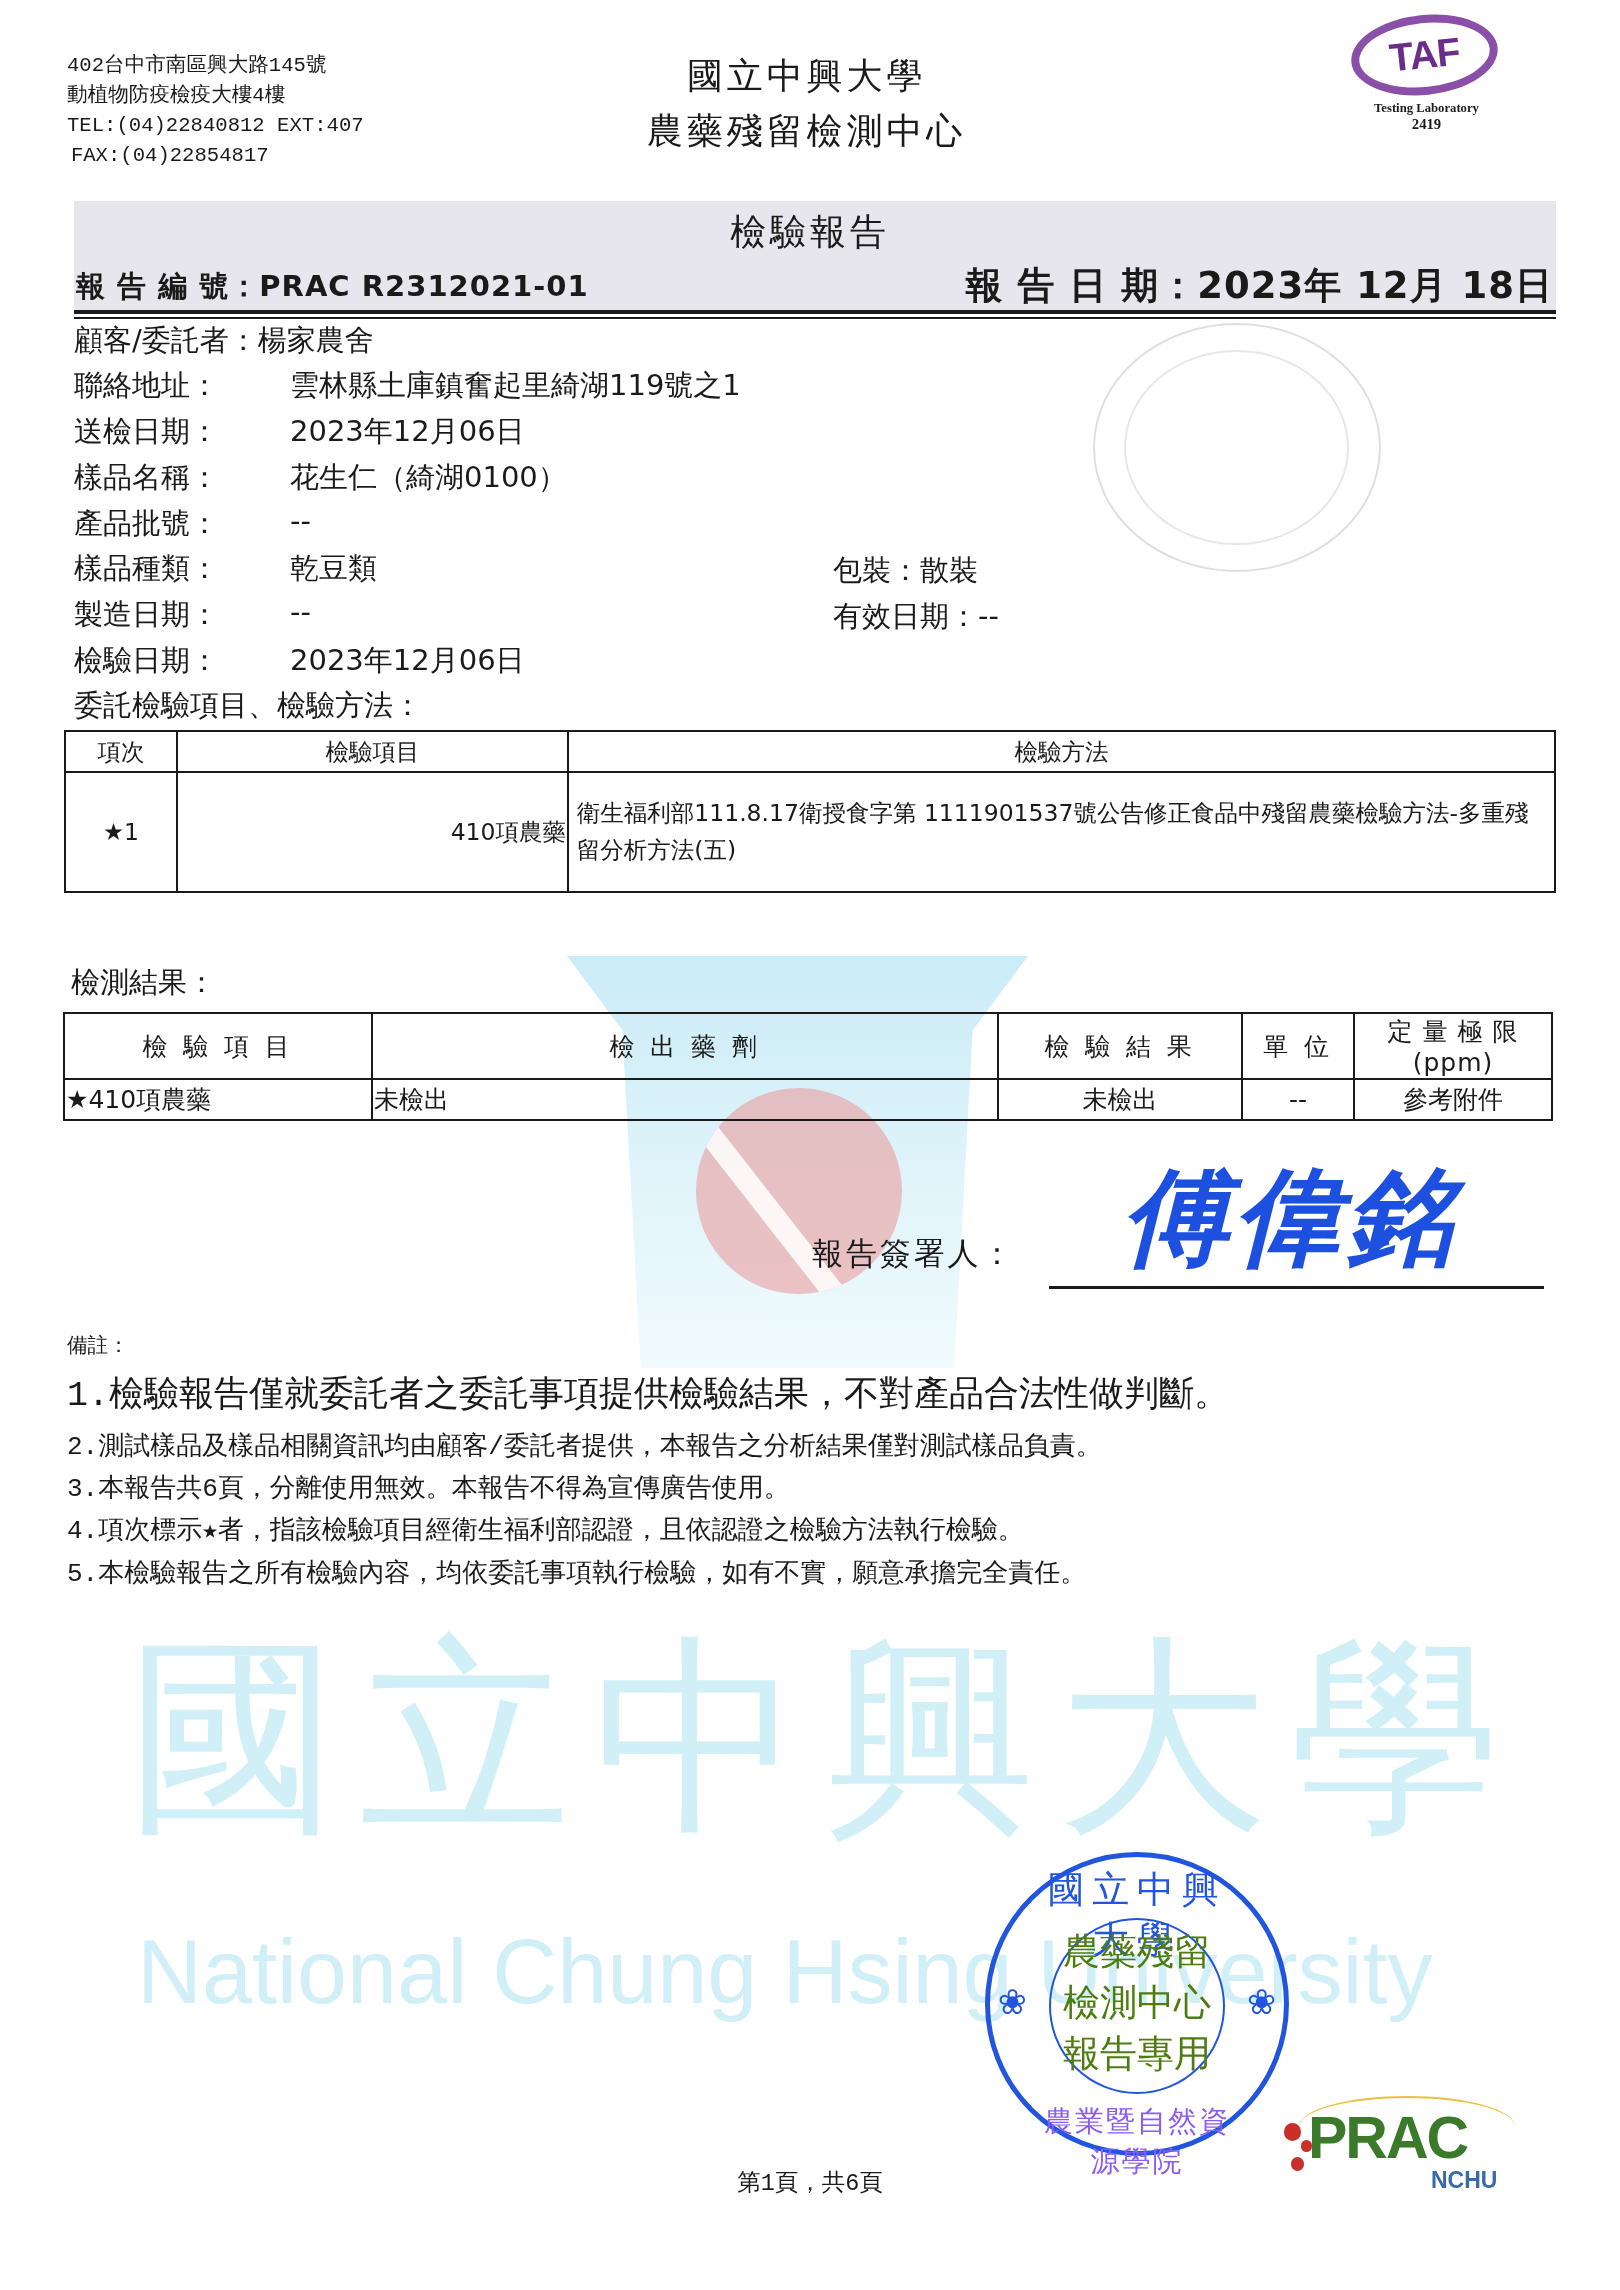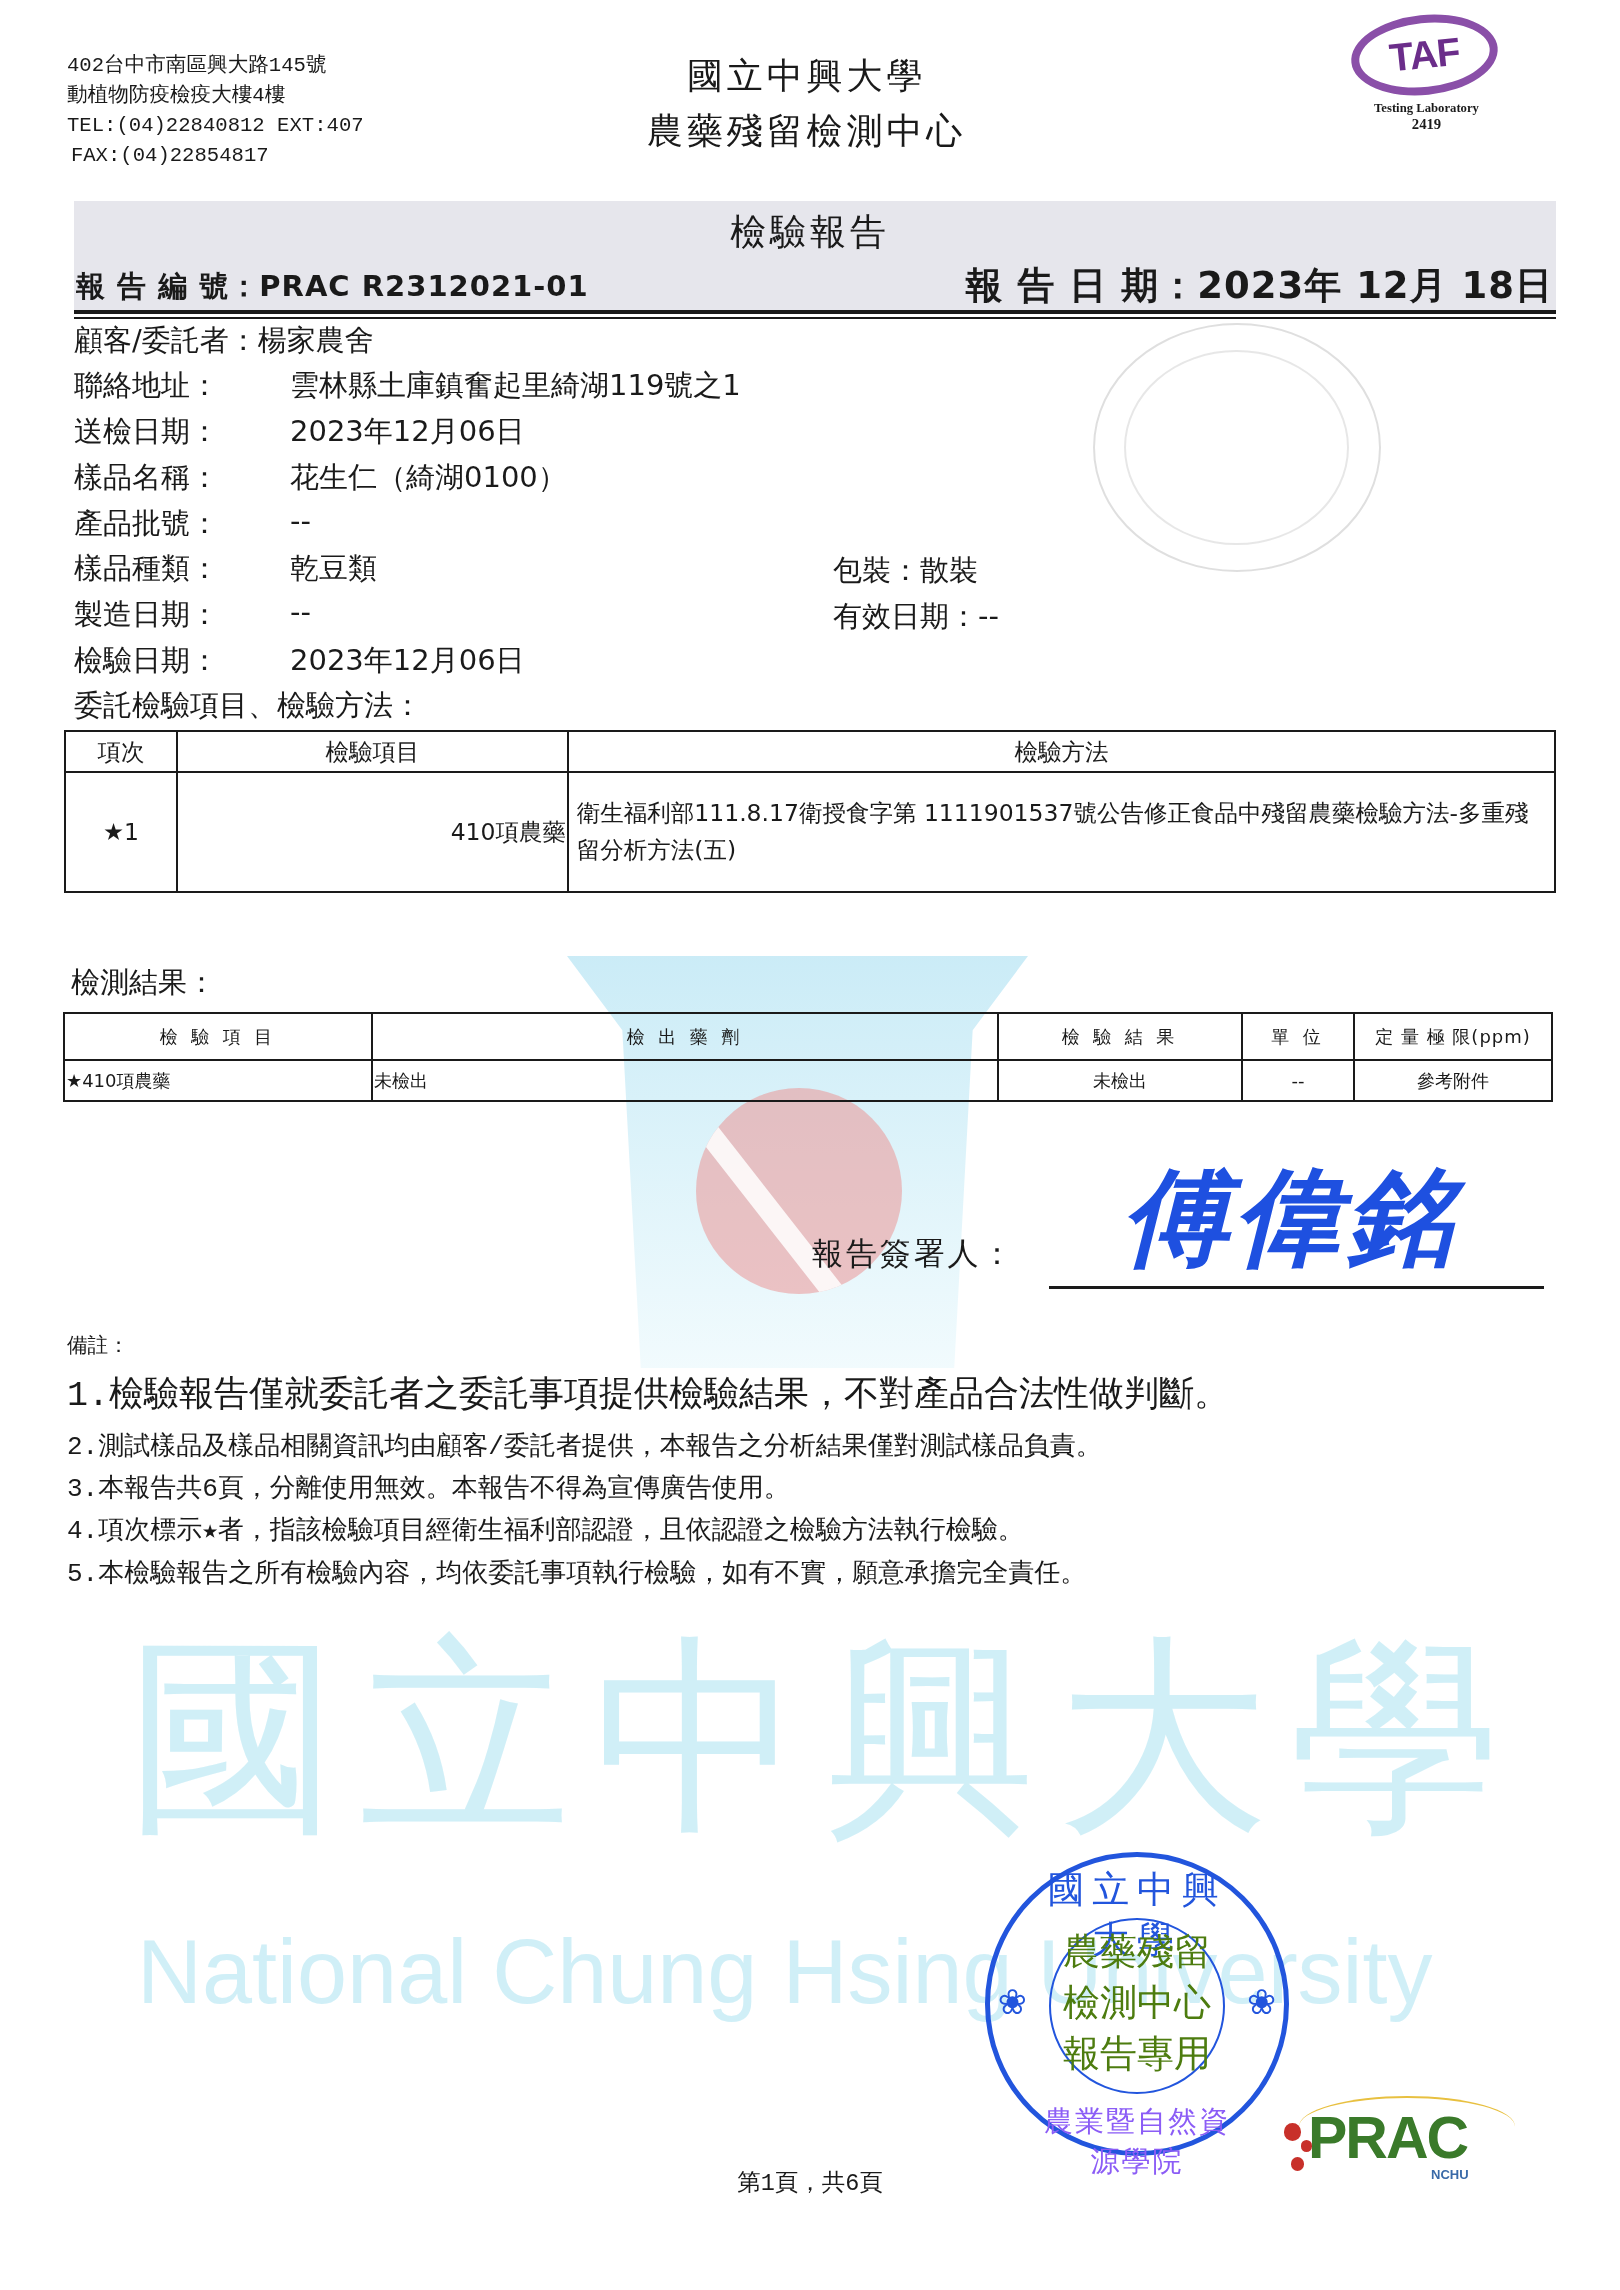--- a/index.html
+++ b/index.html
@@ -46,21 +46,21 @@
   .field { position:absolute; font-size:29px; white-space:nowrap; }
   .field .lbl { display:inline-block; }
   .field .val { position:absolute; left:216px; top:0; }
 
   
   table { border-collapse:collapse; position:absolute; }
   td, th { border:2.5px solid #1a1a1a; font-weight:normal; }
   .t1 { left:64px; top:730px; width:1492px; font-size:23.5px; }
   .t1 th { height:37px; text-align:center; }
   .t1 td { height:116px; }
-  .t2 { left:63px; top:1012px; width:1490px; font-size:18px; }
+  .t2 { left:63px; top:1012px; width:1490px; font-size:25px; }
   .t2 th { height:43px; letter-spacing:3.9px; }
   .t2 td { height:37px; }
 
   .sign-label { left:812px; top:1233px; font-size:31px; letter-spacing:2.9px; }
   .sign-line { left:1049px; top:1286px; width:495px; height:2.9px; background:#1a1a1a; }
   .signature { left:1122px; top:1147px; font-size:106px; color:#1e50e0; font-weight:bold; font-style:italic;
                letter-spacing:5.9px; font-family:"DejaVu Serif", serif; }
 
   .notes-title { left:67px; top:1331px; font-size:20.6px; }
   .note1 { left:67px; top:1370px; font-size:35px; }
@@ -69,21 +69,21 @@
   .seal { left:985px; top:1852px; width:304px; height:304px; border-radius:50%; border:5.9px solid #2255dd;
           box-sizing:border-box; }
   .seal-inner { position:absolute; left:59px; top:61px; width:172px; height:172px; border-radius:50%; border:2.9px solid #2255dd; }
   .seal-center { position:absolute; left:0; width:100%; top:69px; text-align:center; color:#4d7c0f; font-size:37px; line-height:51px; font-family:"DejaVu Serif", serif; }
   .seal-ring-top { position:absolute; left:39px; top:7.8px; width:216px; text-align:center; color:#2255dd; font-size:37px; letter-spacing:7.8px; font-family:"DejaVu Serif", serif; }
   .seal-ring-bot { position:absolute; left:39px; top:245px; width:216px; text-align:center; color:#8b5cf6; font-size:29px; letter-spacing:2px; font-family:"DejaVu Serif", serif; }
   .seal-flower { position:absolute; color:#2255dd; font-size:35px; }
 
   .prac { left:1279px; top:2096px; width:245px; height:98px; }
   .prac-text { position:absolute; left:29px; top:7.8px; font-size:59px; font-weight:bold; color:#3a7a2a; font-family:"Liberation Sans", sans-serif; letter-spacing:-2px; }
-  .prac-sub { position:absolute; left:152px; top:71px; font-size:13px; font-weight:bold; color:#3a6aa8; font-family:"Liberation Sans", sans-serif;text-align:center; }
+  .prac-sub { position:absolute; left:152px; top:71px; font-size:23px; font-weight:bold; color:#3a6aa8; font-family:"Liberation Sans", sans-serif;text-align:center; }
   .prac-dot { position:absolute; border-radius:50%; background:#c8302a; }
   .prac-arc { position:absolute; left:19.6px; top:0; width:216px; height:59px; border-top:2.9px solid #e8c040; border-radius:50%; }
 
   .footer { left:0; width:1620px; top:2166px; text-align:center; font-size:23.5px; }
 </style>
 </head>
 <body>
 
 <div class="wm-band"></div>
 <div class="wm-circle"></div>

